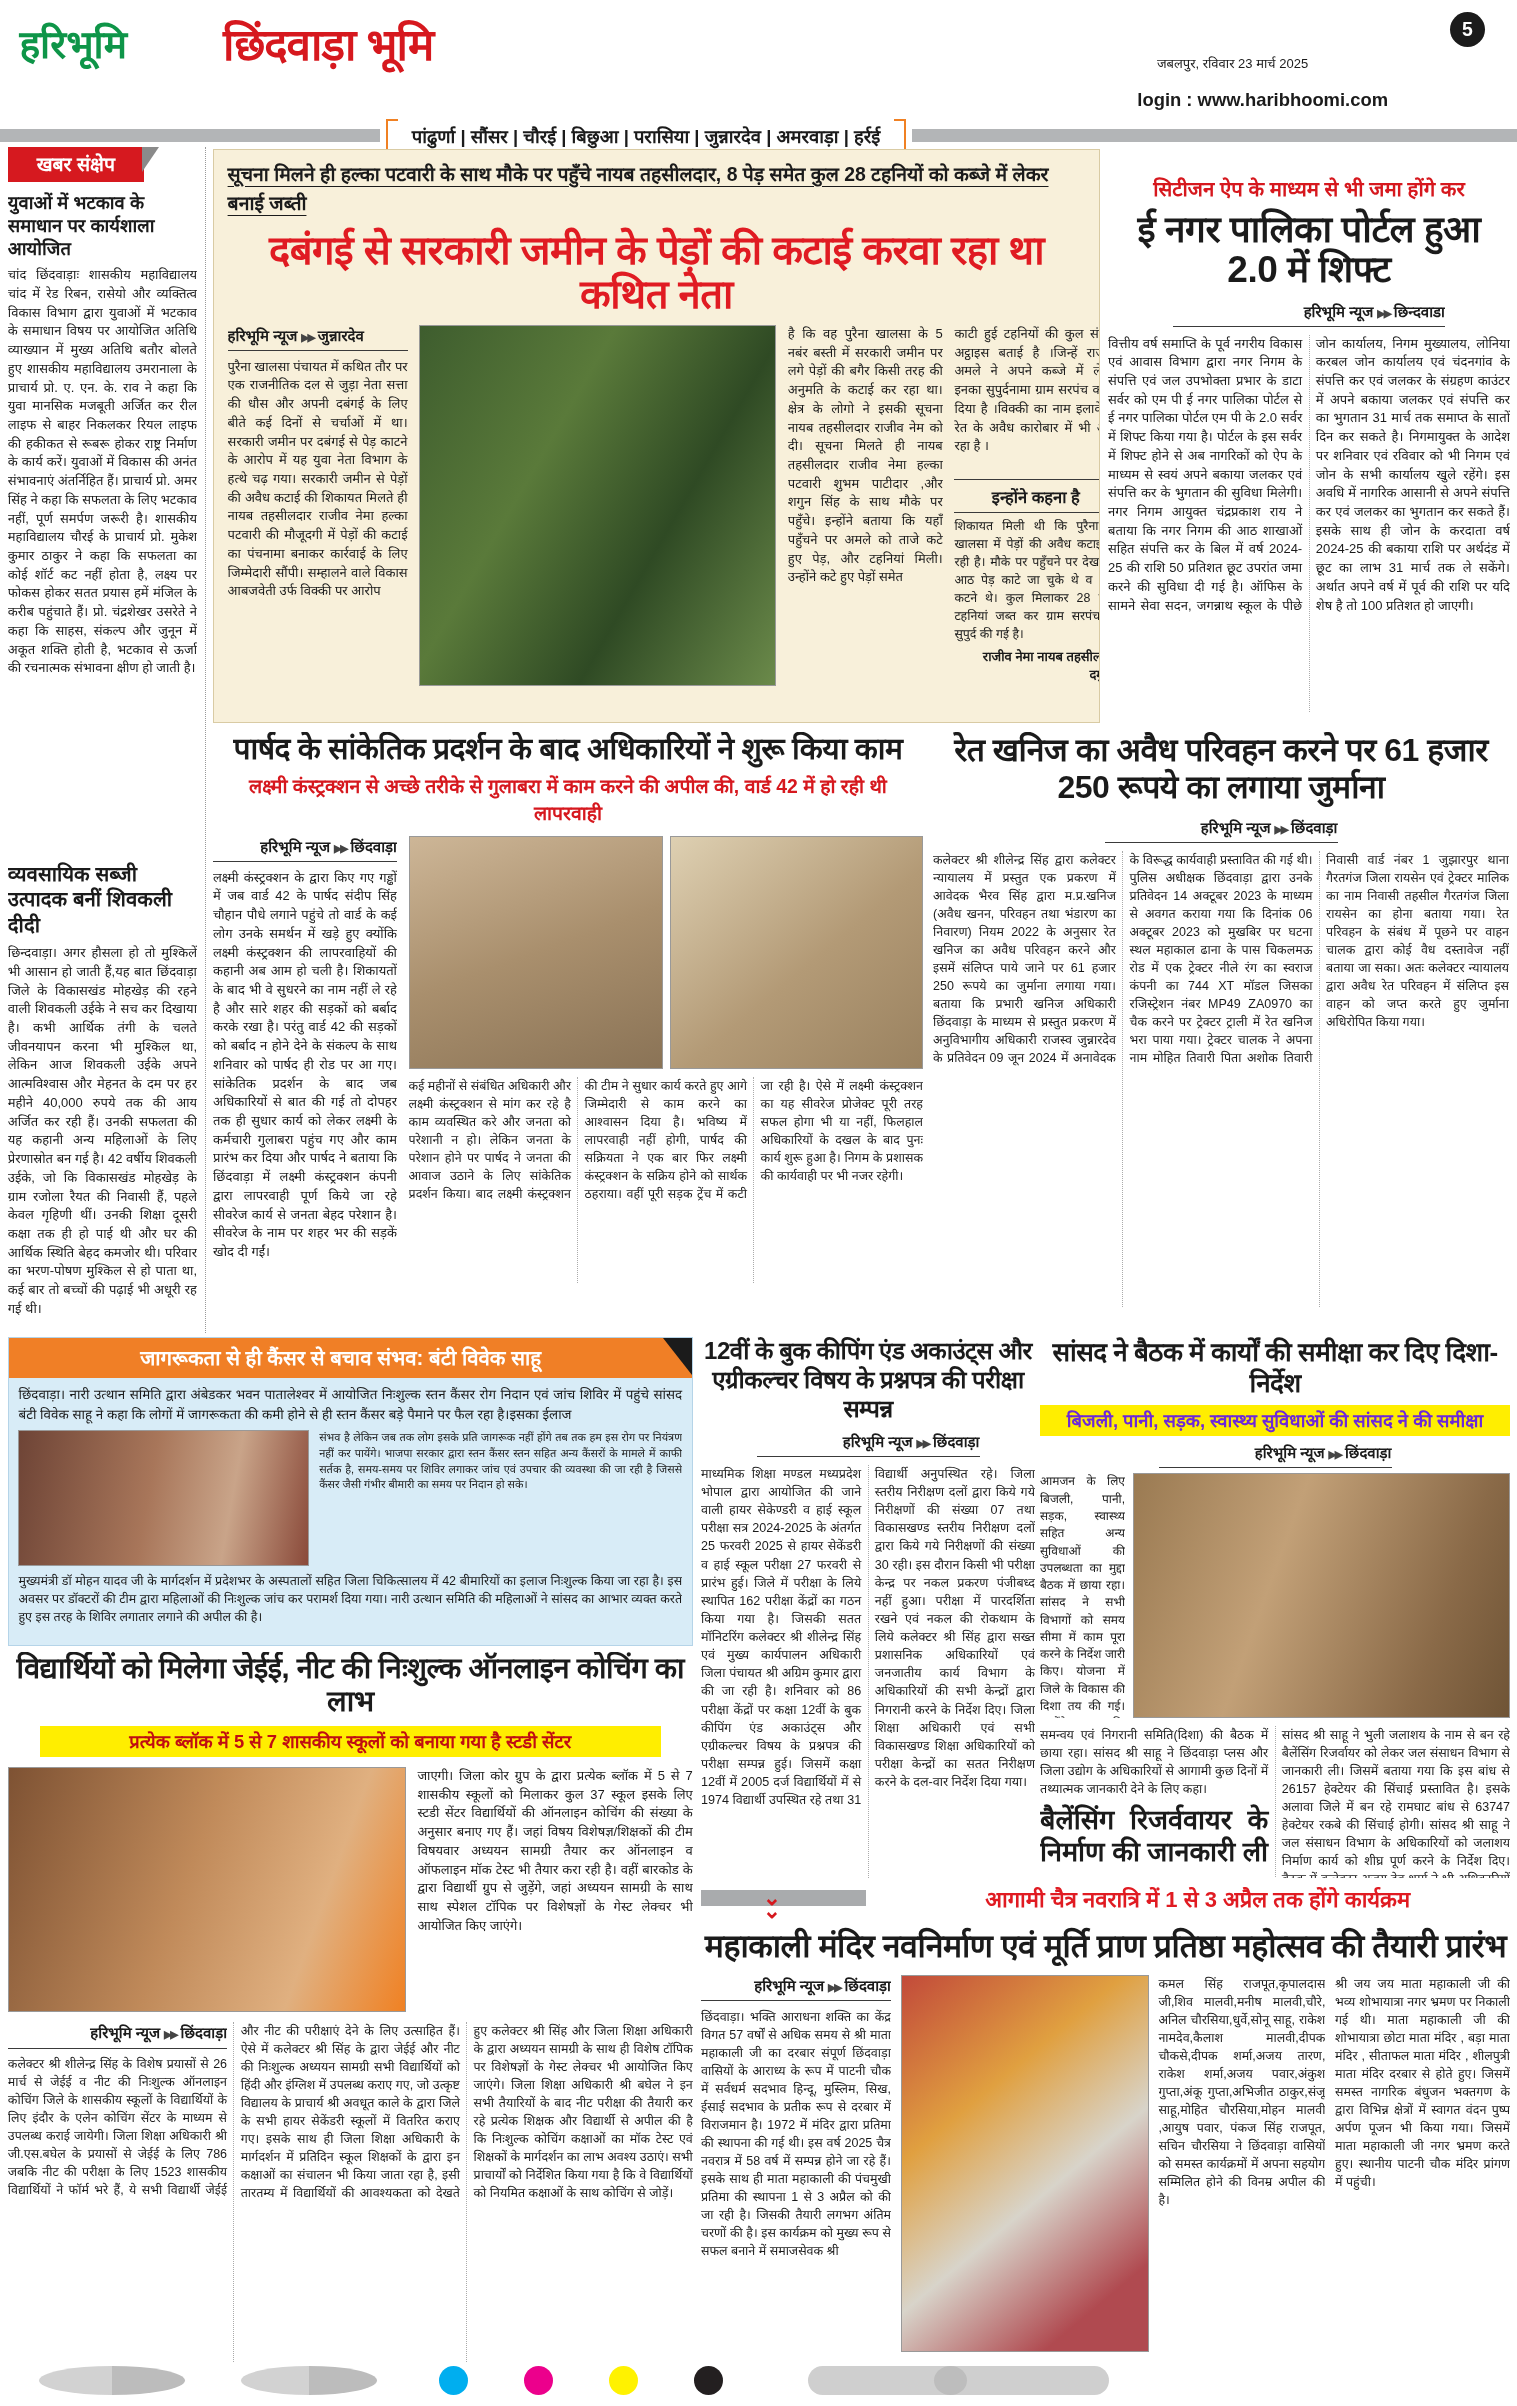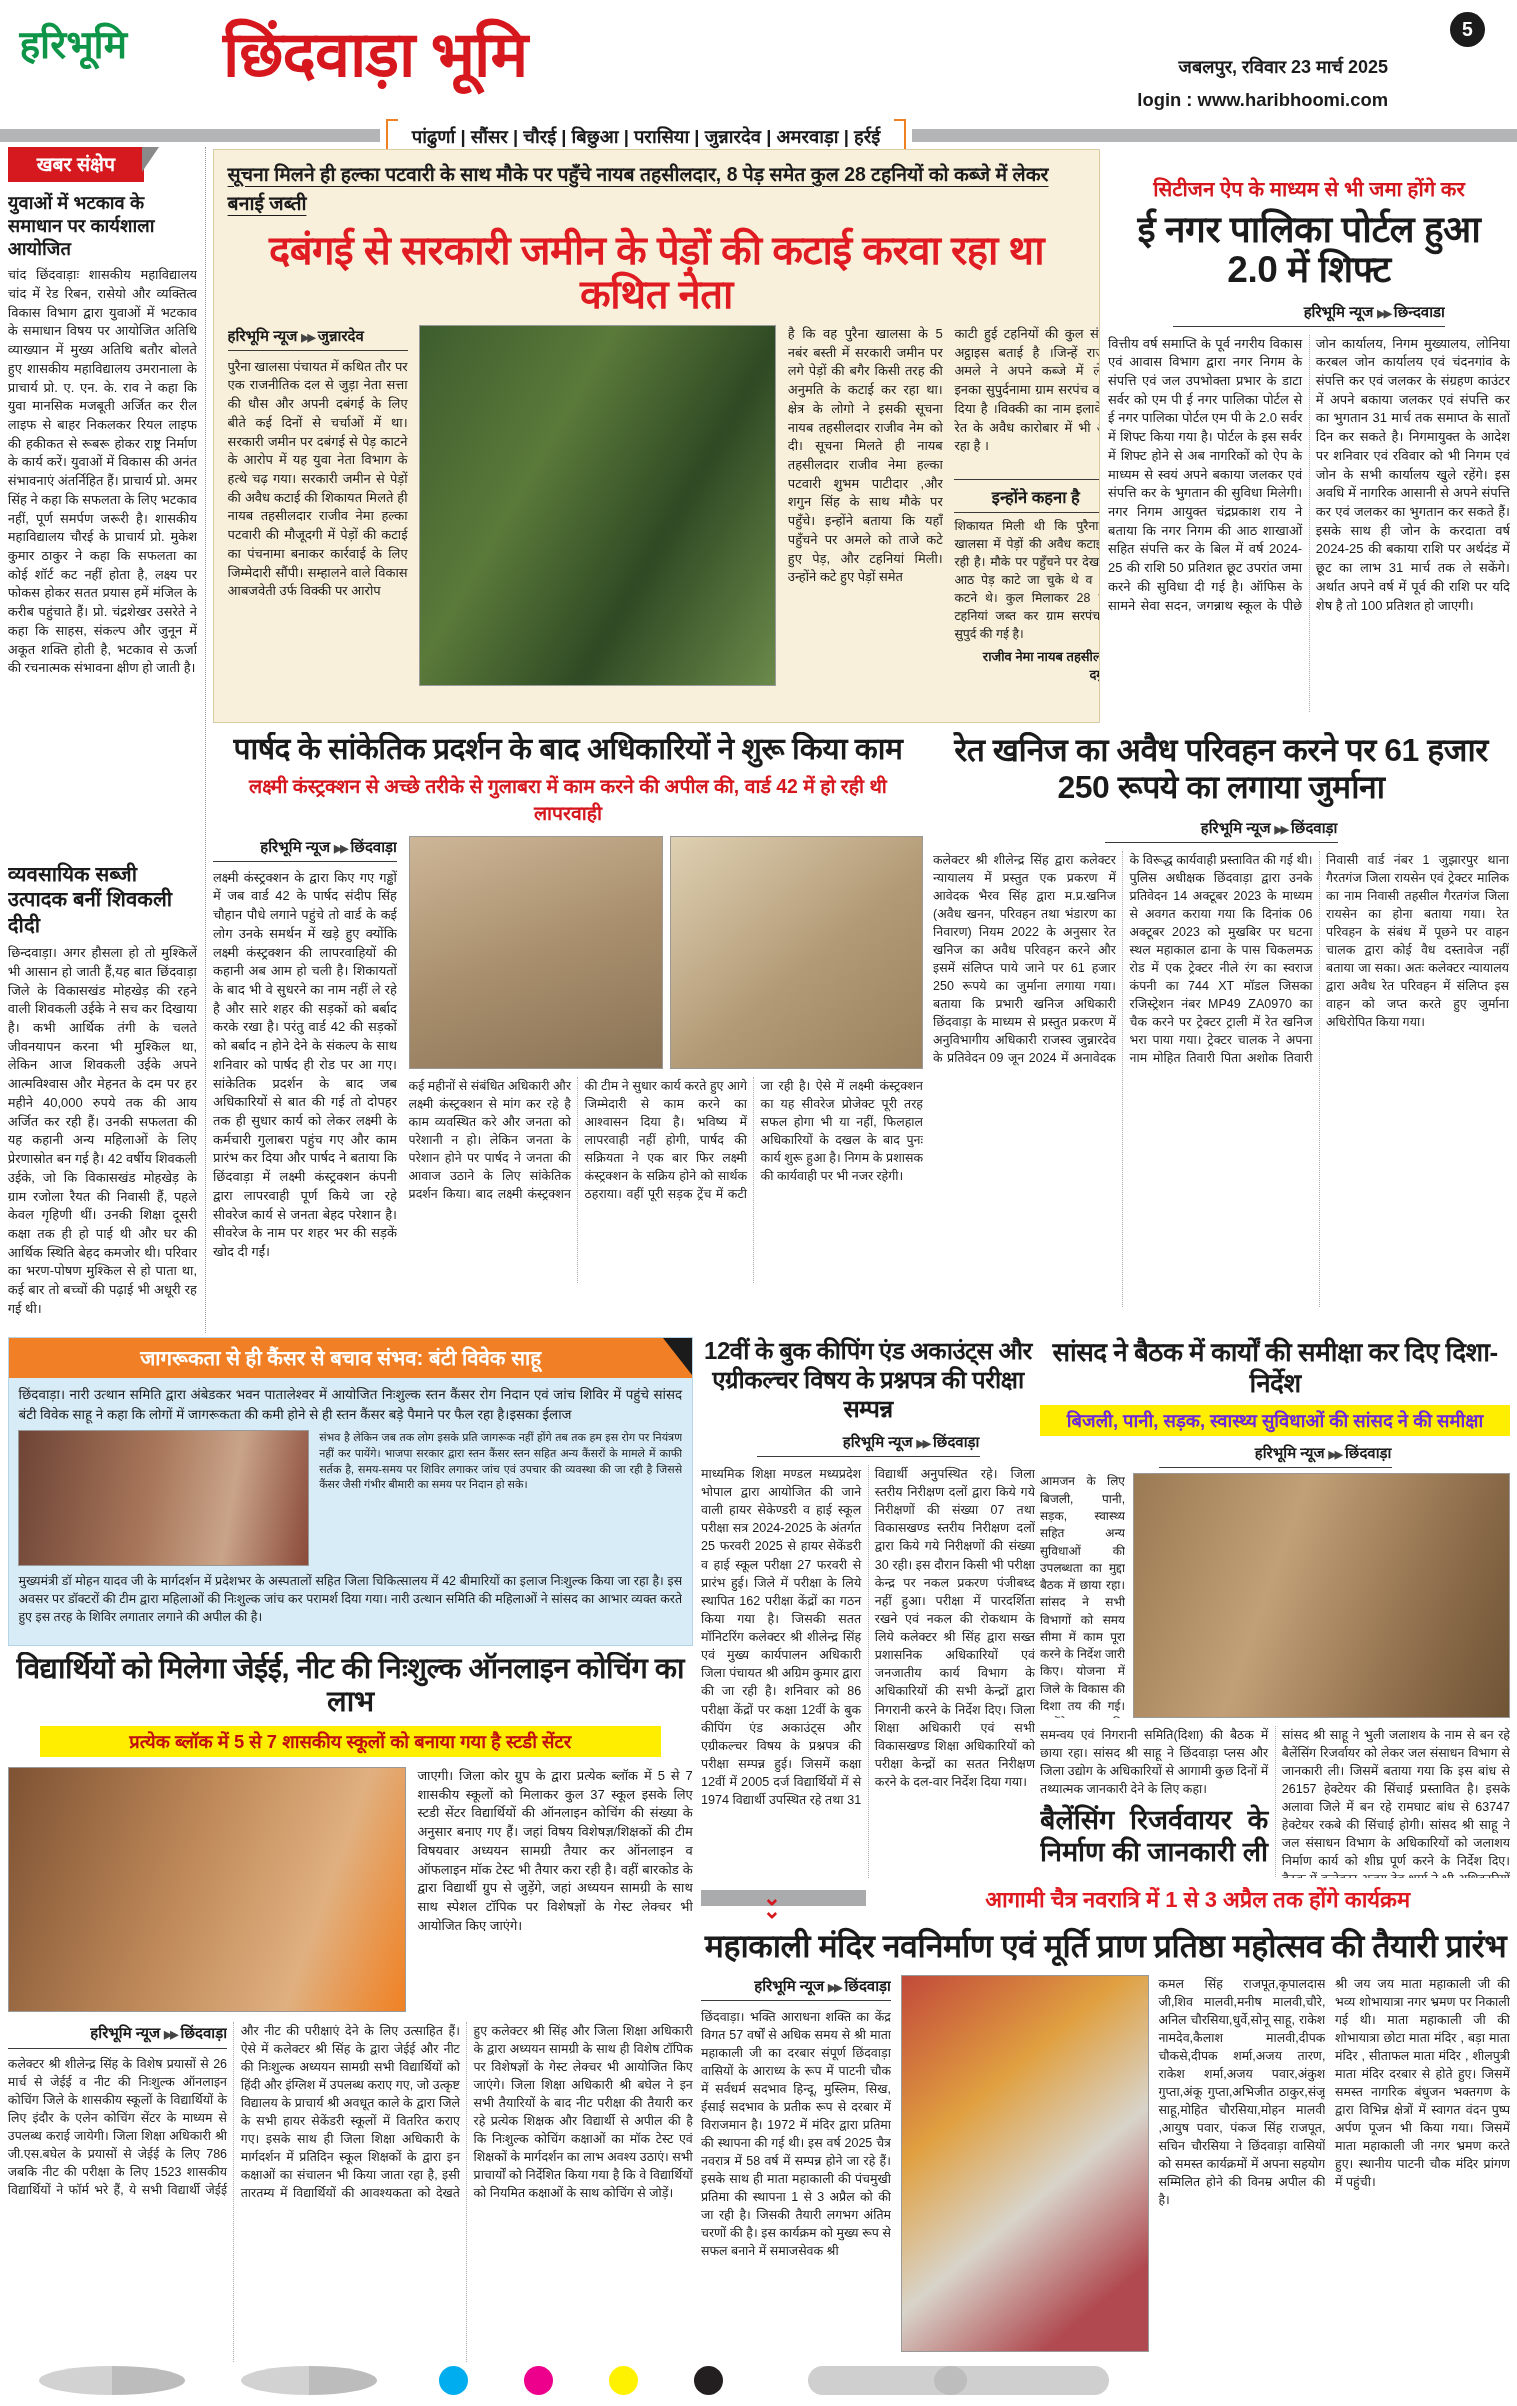--- a/index.html
+++ b/index.html
@@ -3,24 +3,24 @@
 <meta charset="utf-8">
 <style>
   * { margin:0; padding:0; box-sizing:border-box; }
   html,body { background:#ffffff; }
   body { font-family:"Liberation Sans", sans-serif; color:#1b1b1b; }
   #page { position:relative; width:1518px; height:2407px; background:#fff; overflow:hidden; }
   .abs { position:absolute; }
 
   
   .logo-green { font-size:39px; font-weight:700; color:#0e9548; line-height:1.05; }
-  .logo-red   { font-size:63px; font-weight:700; color:#d6181e; line-height:1.0; letter-spacing:-1px; }
+  .logo-red   { font-size:44px; font-weight:700; color:#d6181e; line-height:1.0; letter-spacing:-1px; }
   .page-badge { width:35px; height:35px; border-radius:50%; background:#1b1b1b; color:#fff;
                 font-size:19.4px; font-weight:700; display:flex; align-items:center; justify-content:center; }
-  .mast-date  { font-size:18px; font-weight:700; text-align:right; }
+  .mast-date  { font-size:13px; font-weight:400; text-align:center; }
   .mast-login { font-size:18.4px; font-weight:700; text-align:right; }
   .nav-bar    { height:12.6px; background:#b3b5b7; }
   .nav-box    { background:#fff; display:flex; align-items:center; justify-content:center; }
   .nav-text   { font-size:18.4px; font-weight:700; color:#1b1b1b; white-space:nowrap; }
   .bracket    { width:12.6px; height:33px; border:2.9px solid #f08123; }
   .bracket.l  { border-right:none; margin-right:13.6px; }
   .bracket.r  { border-left:none;  margin-left:13.6px; }
 
   
   .byline { font-size:15px; font-weight:700; border-bottom:1.9px solid #3a3a3a; padding-bottom:4.9px; margin-bottom:6.8px; white-space:nowrap; overflow:hidden; }

